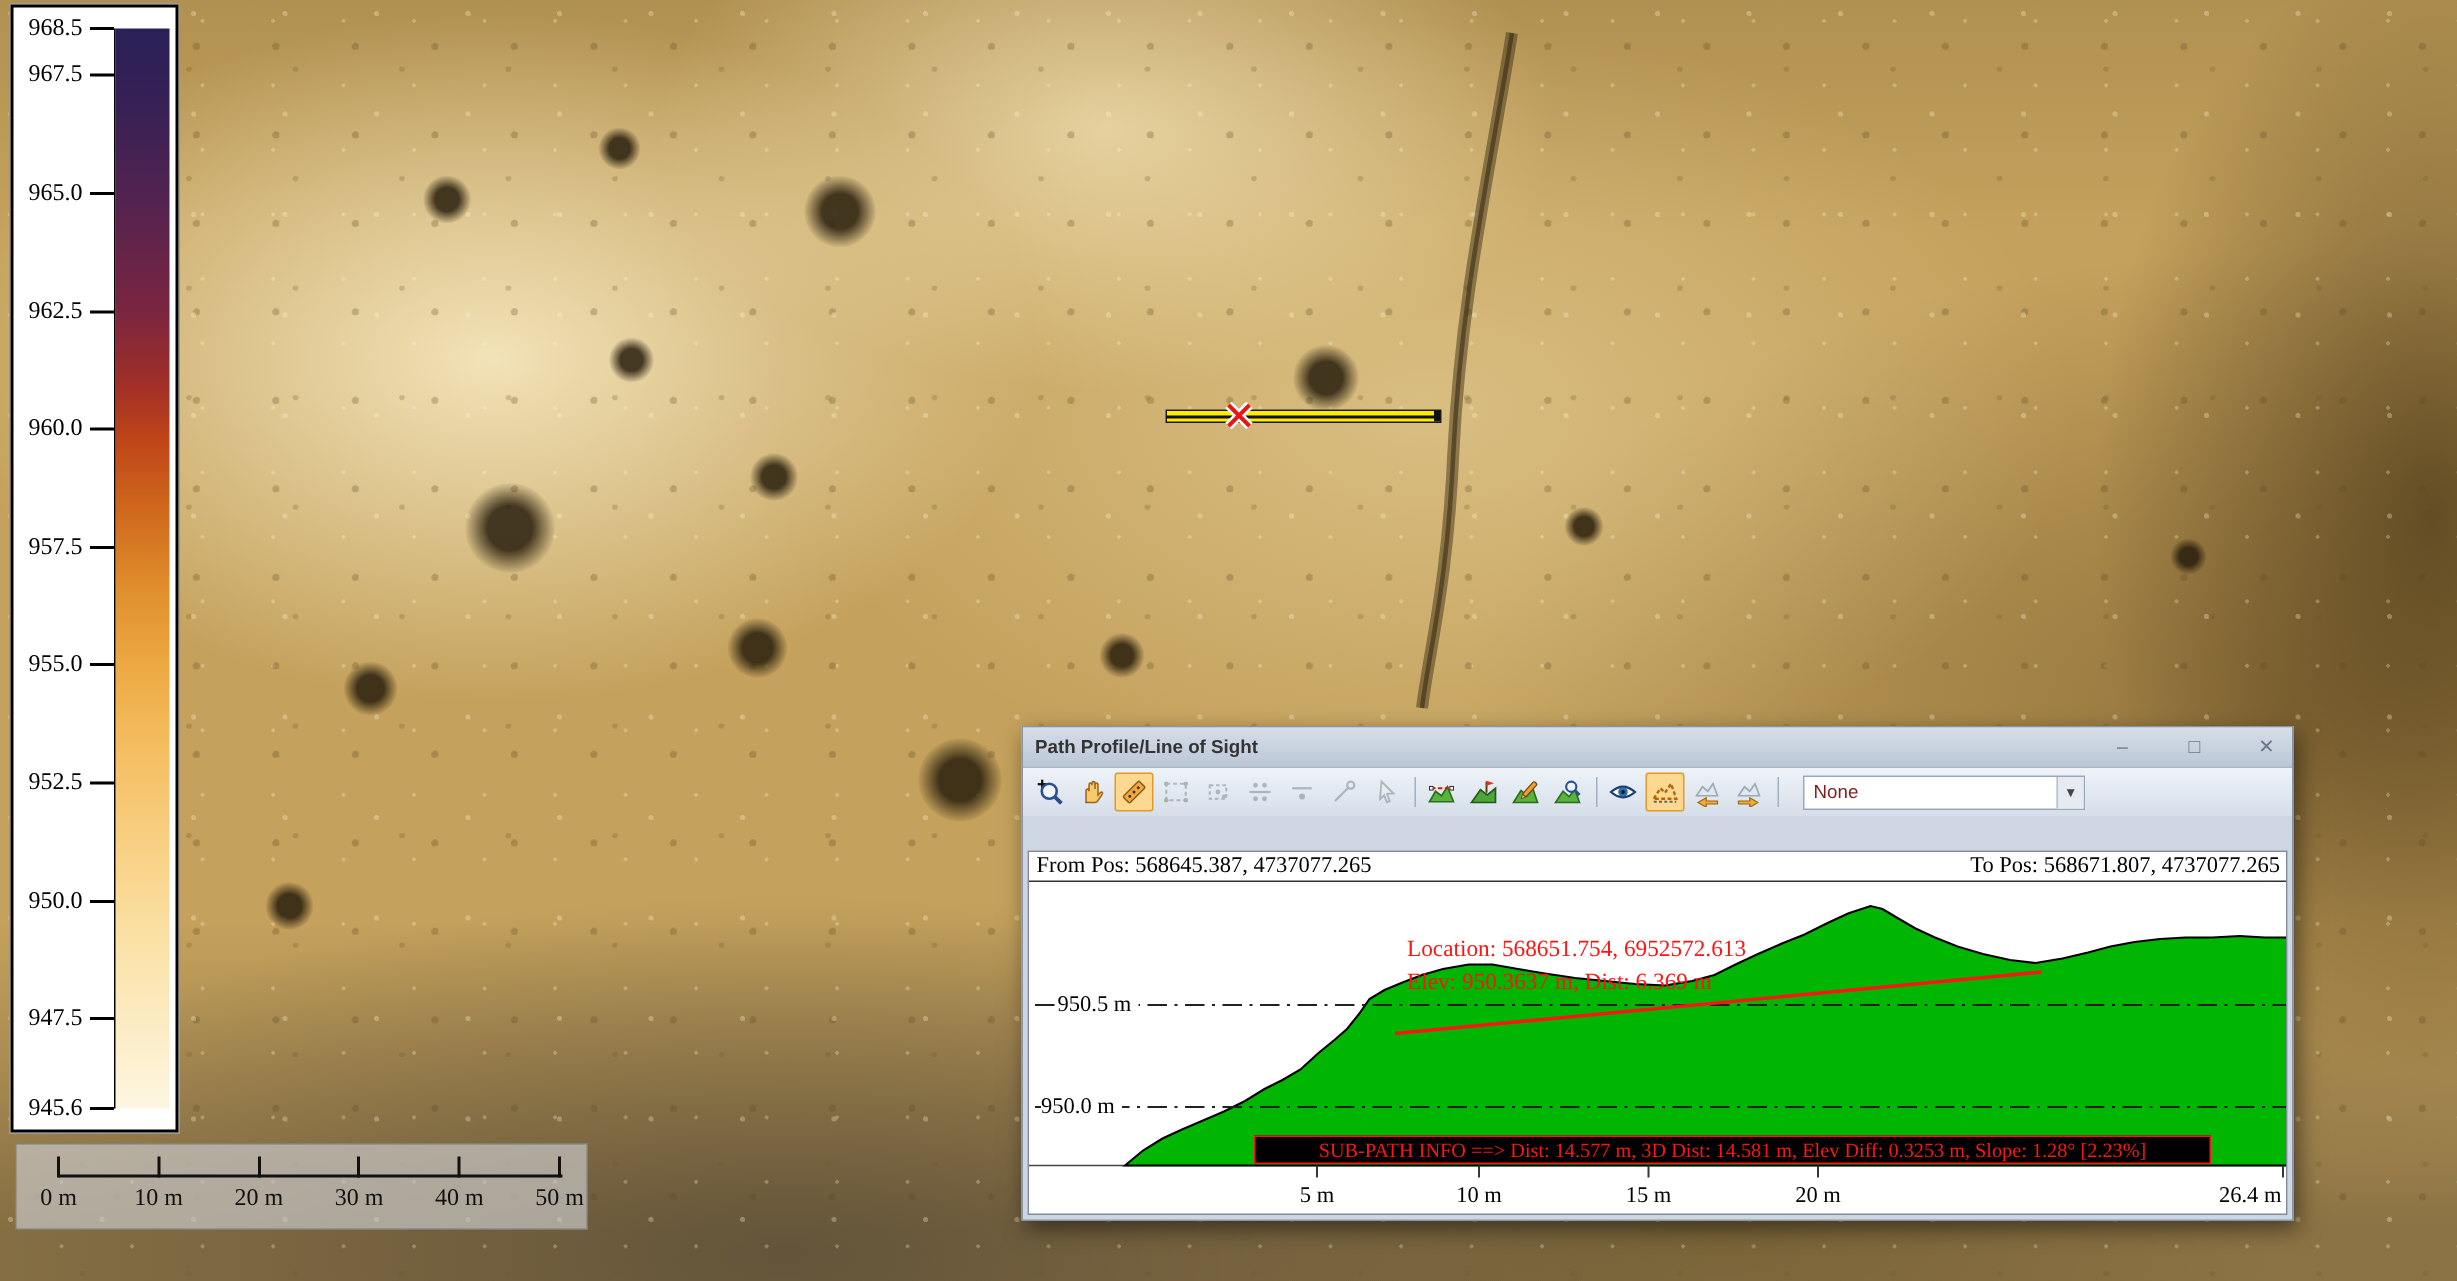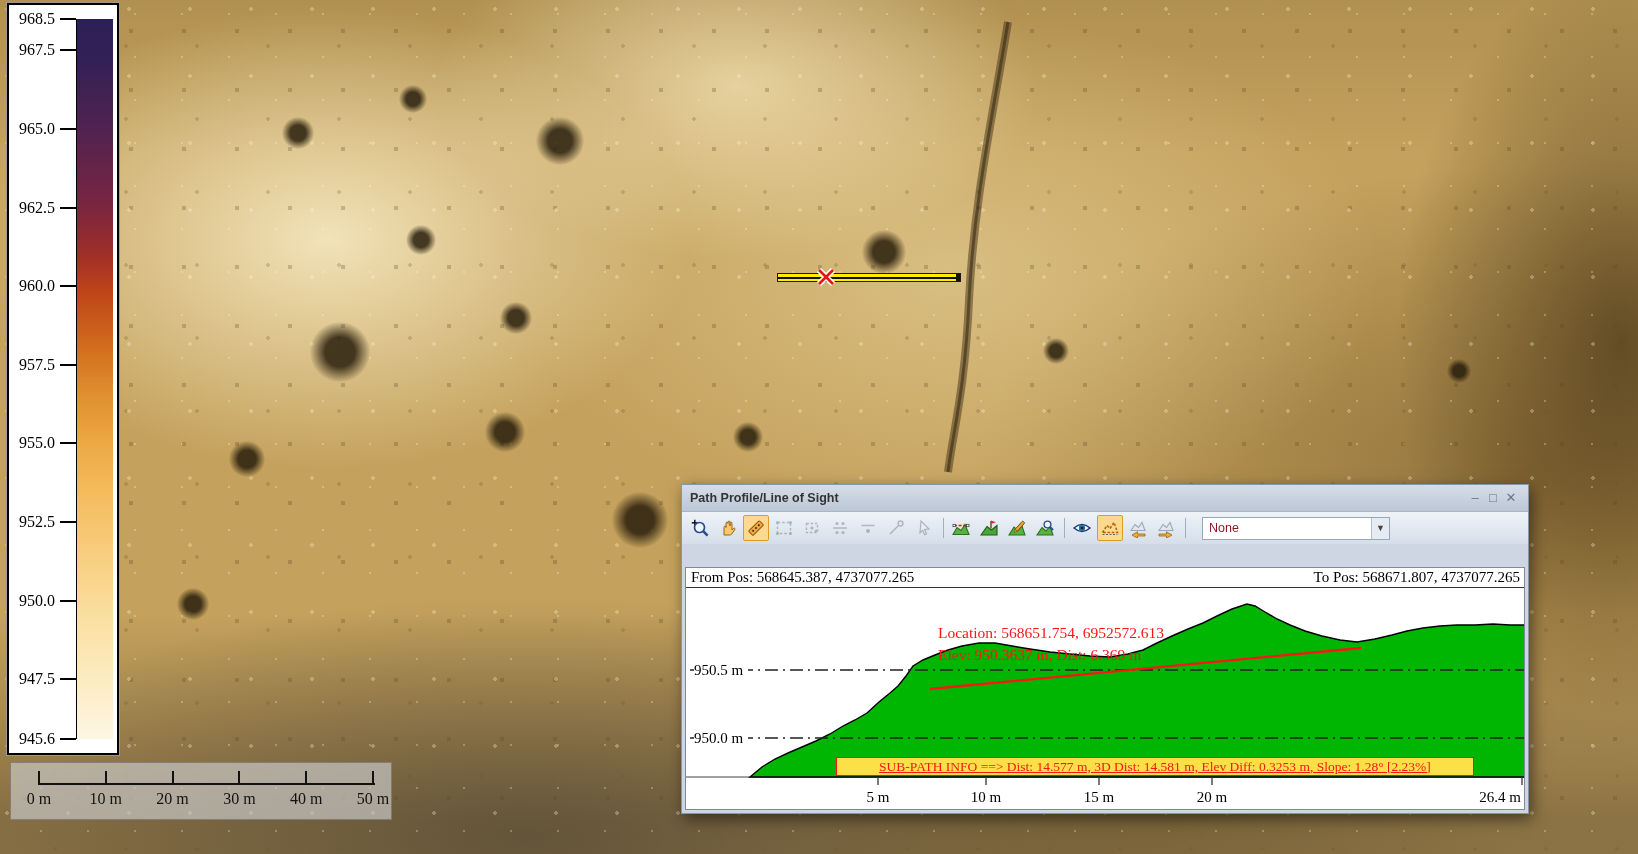--- a/index.html
+++ b/index.html
@@ -49,21 +49,21 @@
   #path-line{position:absolute;left:777px;top:273px;width:184px;height:9px;
              background:#ffec00;border:1px solid #1a1a1a;box-sizing:border-box;}
   #path-line::after{content:"";position:absolute;left:0;right:0;top:3px;height:1.6px;background:#111;}
   #path-line .cap{position:absolute;right:0;top:0;width:4px;height:100%;background:#111;}
   #marker-x{position:absolute;left:815px;top:266px;}
 
   
   #dialog{position:absolute;left:681px;top:484px;width:846px;height:328px;
           background:#cdd6e2;border:1px solid #8795a8;box-shadow:3px 5px 14px rgba(0,0,0,.5);}
   #titlebar{height:26px;display:flex;align-items:center;padding:0 8px;
-            background:linear-gradient(#d6dde8,#bcc7d6);border-bottom:1px solid #aab6c6;}
+            background:linear-gradient(#d6dde8,#bcc7d6);border-bottom:1px solid #aab6c6;gap:30px;}
   #title{font-size:12.5px;font-weight:bold;color:#333;margin-right:auto;}
   .winbtn{width:18px;text-align:center;color:#6b7585;font-size:13px;line-height:18px;cursor:default;}
   #menubar{height:24px;display:flex;align-items:center;background:#dbe2ec;padding-left:4px;}
   .menu-item{padding:0 8px;font-size:12.5px;color:#222;}
   #toolbar{height:32px;display:flex;align-items:center;background:linear-gradient(#eef3f8,#d5dee9);
            padding-left:5px;}
   .tbtn{width:24px;height:24px;display:flex;align-items:center;justify-content:center;
         border:1px solid transparent;border-radius:2px;margin-right:2px;flex:0 0 auto;}
   .tbtn.active{background:#fcd891;border-color:#e09a28;}
   .tbtn.disabled{opacity:.42;filter:grayscale(45%);}
@@ -83,23 +83,23 @@
   #from-pos{left:5px;} #to-pos{right:4px;}
   #chart-topline{position:absolute;left:0;right:0;top:19px;border-top:1px solid #333;}
   .ylabel{position:absolute;left:8px;background:#fff;padding-right:5px;
           font-family:"Liberation Serif",serif;font-size:15px;color:#000;line-height:16px;}
   .xlabel{position:absolute;top:221px;transform:translateX(-50%);
           font-family:Liberation Serif, serif;font-size:15px;color:#000;white-space:nowrap;}
   .xlabel.right{transform:none;right:3px;}
   .red-note{position:absolute;font-family:"Liberation Serif",serif;font-size:15.5px;color:#fb1515;
             white-space:nowrap;line-height:20px;}
   #note1{left:252px;top:55px;} #note2{left:252px;top:77px;}
-  #subpath-box{position:absolute;left:150px;top:189px;width:636px;height:17px;background:#fde047;
+  #subpath-box{position:absolute;left:150px;top:189px;width:636px;height:17px;background:#000000;
                border:1.6px solid #fb1515;display:flex;align-items:center;justify-content:center;
-               font-family:"Liberation Serif",serif;font-size:13.5px;color:#fb1515;white-space:nowrap;text-decoration:underline;}
+               font-family:"Liberation Serif",serif;font-size:13.5px;color:#fb1515;white-space:nowrap;}
 </style>
 </head>
 <body>
 
 <div id="map">
   <div id="speckle"></div>
   <div id="pits">
       <div class="pit" style="left: 282px; top: 117px; width: 32px; height: 32px;"></div>
       <div class="pit" style="left: 399px; top: 85px; width: 28px; height: 28px;"></div>
       <div class="pit" style="left: 406px; top: 225px; width: 30px; height: 30px;"></div>
@@ -328,21 +328,21 @@
         <line x1="192" y1="209" x2="192" y2="217" stroke="#333" stroke-width="1.3"></line>
         <line x1="300" y1="209" x2="300" y2="217" stroke="#333" stroke-width="1.3"></line>
         <line x1="413" y1="209" x2="413" y2="217" stroke="#333" stroke-width="1.3"></line>
         <line x1="526" y1="209" x2="526" y2="217" stroke="#333" stroke-width="1.3"></line>
         <line x1="836" y1="209" x2="836" y2="217" stroke="#333" stroke-width="1.3"></line>
       </svg>
     <span class="red-note" id="note1">Location: 568651.754, 6952572.613</span>
     <span class="red-note" id="note2">Elev: 950.3637 m, Dist: 6.369 m</span>
     <div id="subpath-box">SUB-PATH INFO ==&gt; Dist: 14.577 m, 3D Dist: 14.581 m, Elev Diff: 0.3253 m, Slope: 1.28° [2.23%]</div>
     <div id="chart-labels">
-        <span class="ylabel" style="top: 94px;">950.5 m</span>
+        <span class="ylabel" style="top: 94px; margin-left: 11px;">950.5 m</span>
         <span class="ylabel" style="top: 162px;">950.0 m</span>
         <span class="xlabel" style="left: 192px;">5 m</span>
         <span class="xlabel" style="left: 300px;">10 m</span>
         <span class="xlabel" style="left: 413px;">15 m</span>
         <span class="xlabel" style="left: 526px;">20 m</span>
         <span class="xlabel right">26.4 m</span>
       </div>
   </div>
 </div>
 

